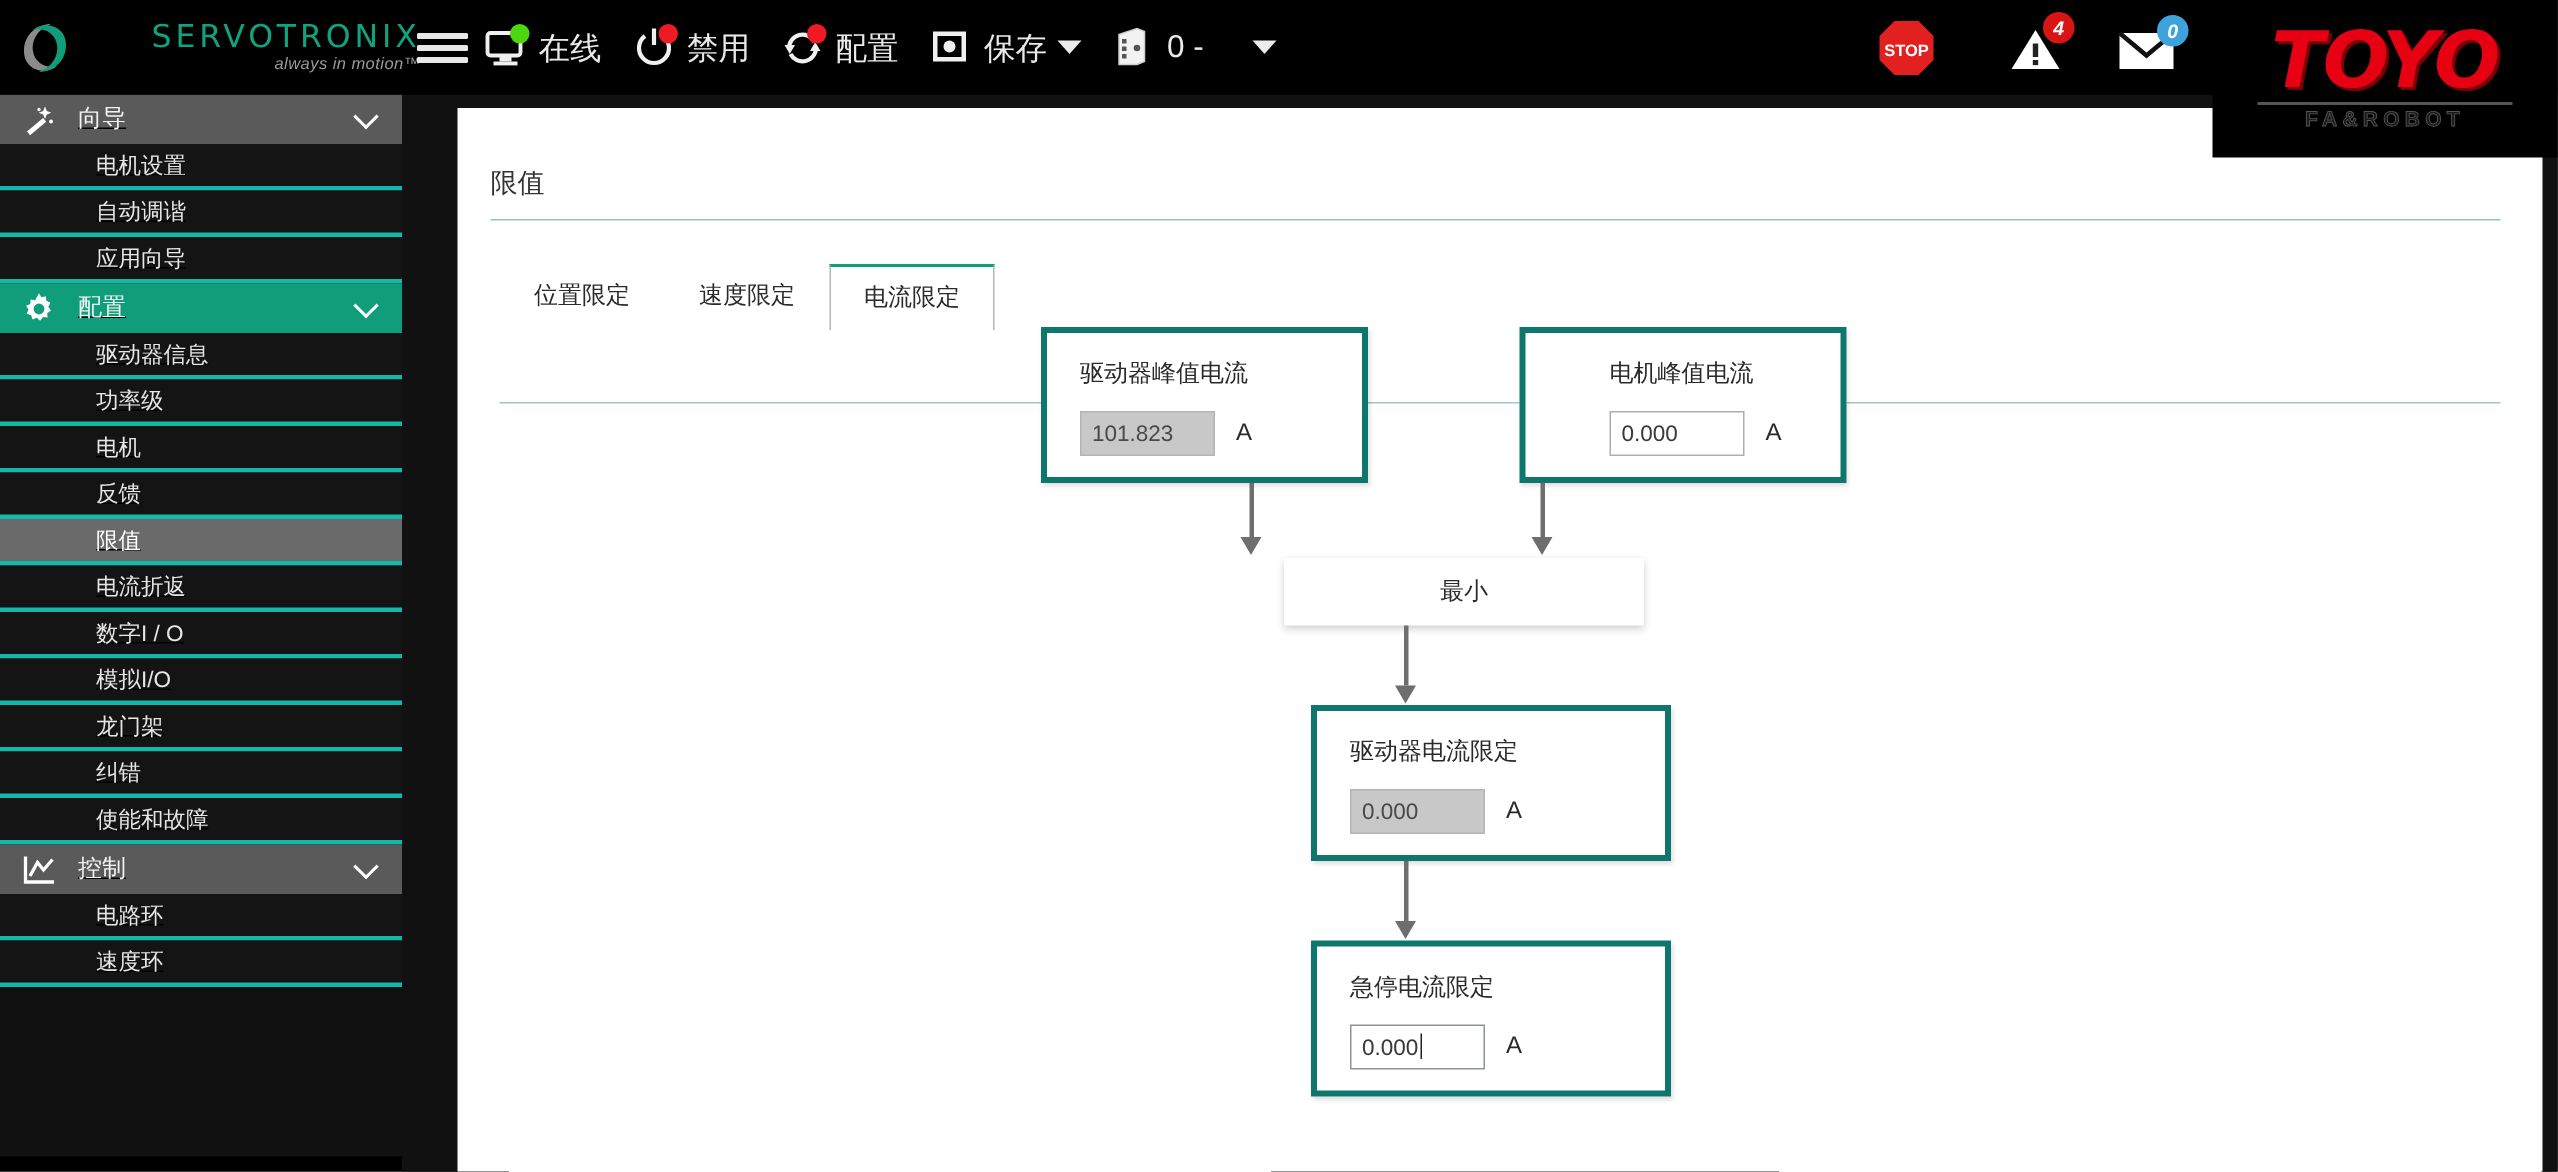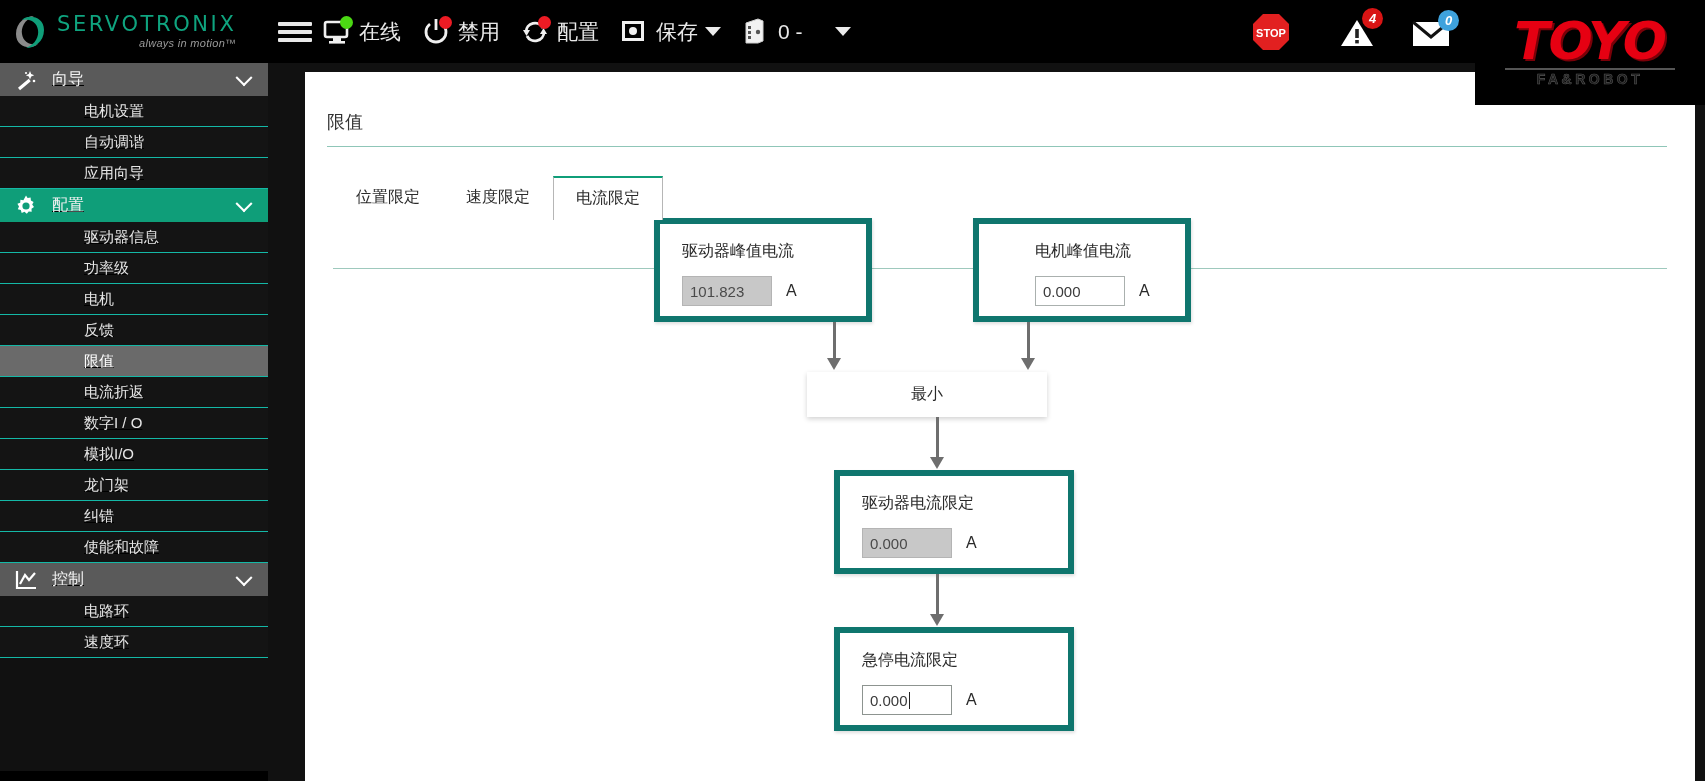--- a/index.html
+++ b/index.html
@@ -11,21 +11,21 @@
   }
 
   
   .topbar {
     position: absolute; top: 0; left: 0;
     width: 1705px; height: 63px;
     background: #000;
     display: flex; align-items: center;
     z-index: 30;
   }
-  .logo-wrap { width: 268px; height: 63px; display: flex; align-items: center; padding-left: 10px; }
+  .logo-wrap { width: 268px; height: 63px; display: flex; align-items: center; padding-left: 10px; gap: 44px; }
   .logo-mark { position: relative; width: 40px; height: 40px; flex: 0 0 40px; }
   .logo-text-wrap { margin-left: 7px; line-height: 1; }
   .logo-title {
     font-size: 21px; letter-spacing: 2.6px; color: #0fa47f;
     font-family: "DejaVu Sans", sans-serif; font-weight: 400;
   }
   .logo-sub {
     font-size: 11px; color: #9a9a9a; letter-spacing: .3px;
     font-style: italic; text-align: right; margin-top: 3px;
   }
@@ -95,22 +95,22 @@
   .grp.active { background: #0f9e79; }
   .grp .gico { width: 52px; display: flex; align-items: center; justify-content: center; }
   .grp .chev {
     position: absolute; right: 18px; top: 50%; margin-top: -4px;
     width: 12px; height: 12px;
     border-right: 2px solid #fff; border-bottom: 2px solid #fff;
     transform: rotate(45deg) translate(-3px,-3px);
   }
   .sub {
     height: 31px; display: flex; align-items: center;
-    padding-left: 84px; color: #e6e6e6; font-size: 15px;
-    border-bottom: 1px solid #14b8a6; cursor: pointer;
+    padding-left: 64px; color: #e6e6e6; font-size: 15px;
+    border-bottom: 3px solid #14b8a6; cursor: pointer;
     background: #141414;
   }
   .sub.selected { background: #6a6a6a; color: #ffffff; }
 
   
   .main {
     position: absolute; top: 63px; left: 268px;
     width: 1437px; height: 718px;
     background: #111111;
     padding: 9px 10px 0 37px;
@@ -135,22 +135,23 @@
     background: #fff; z-index: 3;
   }
   .tabs-rule {
     position: absolute; left: 28px; right: 28px; top: 196px;
     height: 1px; background: #9ec9bd;
   }
 
   
   .flow { position: absolute; left: 0; top: 0; width: 100%; height: 100%; }
   .fbox {
-    position: absolute; border: 6px solid #0f766e; background: #fff;
+    position: absolute; border: 4px solid #0f766e; background: #fff;
     box-shadow: 1px 2px 3px rgba(0,0,0,.13);
+    margin-left: 40px;
   }
   .fbox .flabel { font-size: 16px; color: #2a2a2a; padding: 17px 0 0 22px; }
   .frow { display: flex; align-items: center; padding: 14px 0 0 22px; gap: 14px; }
   .fin {
     width: 90px; height: 30px; font-size: 15px; color: #3a3a3a;
     padding: 0 7px; line-height: 30px;
     border: 1px solid #aab0ae; background: #fff;
     font-family: "Liberation Sans", sans-serif;
   }
   .fin.ro { background: #c8c8c8; border-color: #b4b4b4; color: #4a4a4a; }
@@ -420,21 +421,21 @@
 
       <div class="arrow" style="left:528px; top:250px; height:48px;">
         <span class="shaft" style="height:36px;"></span>
           <span class="head" style="top:36px;"></span>
       </div>
       <div class="arrow" style="left:722px; top:250px; height:48px;">
         <span class="shaft" style="height:36px;"></span>
           <span class="head" style="top:36px;"></span>
       </div>
 
-      <div class="minbox" style="left:502px; top:300px; width:240px; height:45px;">
+      <div class="minbox" style="left:551px; top:300px; width:240px; height:45px;">
         <span>最小</span>
       </div>
 
       <div class="arrow" style="left:631px; top:345px; height:52px;">
         <span class="shaft" style="height:40px;"></span>
           <span class="head" style="top:40px;"></span>
       </div>
 
       <div class="fbox" style="left:529px; top:398px; width:240px; height:104px;">
         <div class="flabel">驱动器电流限定</div>

